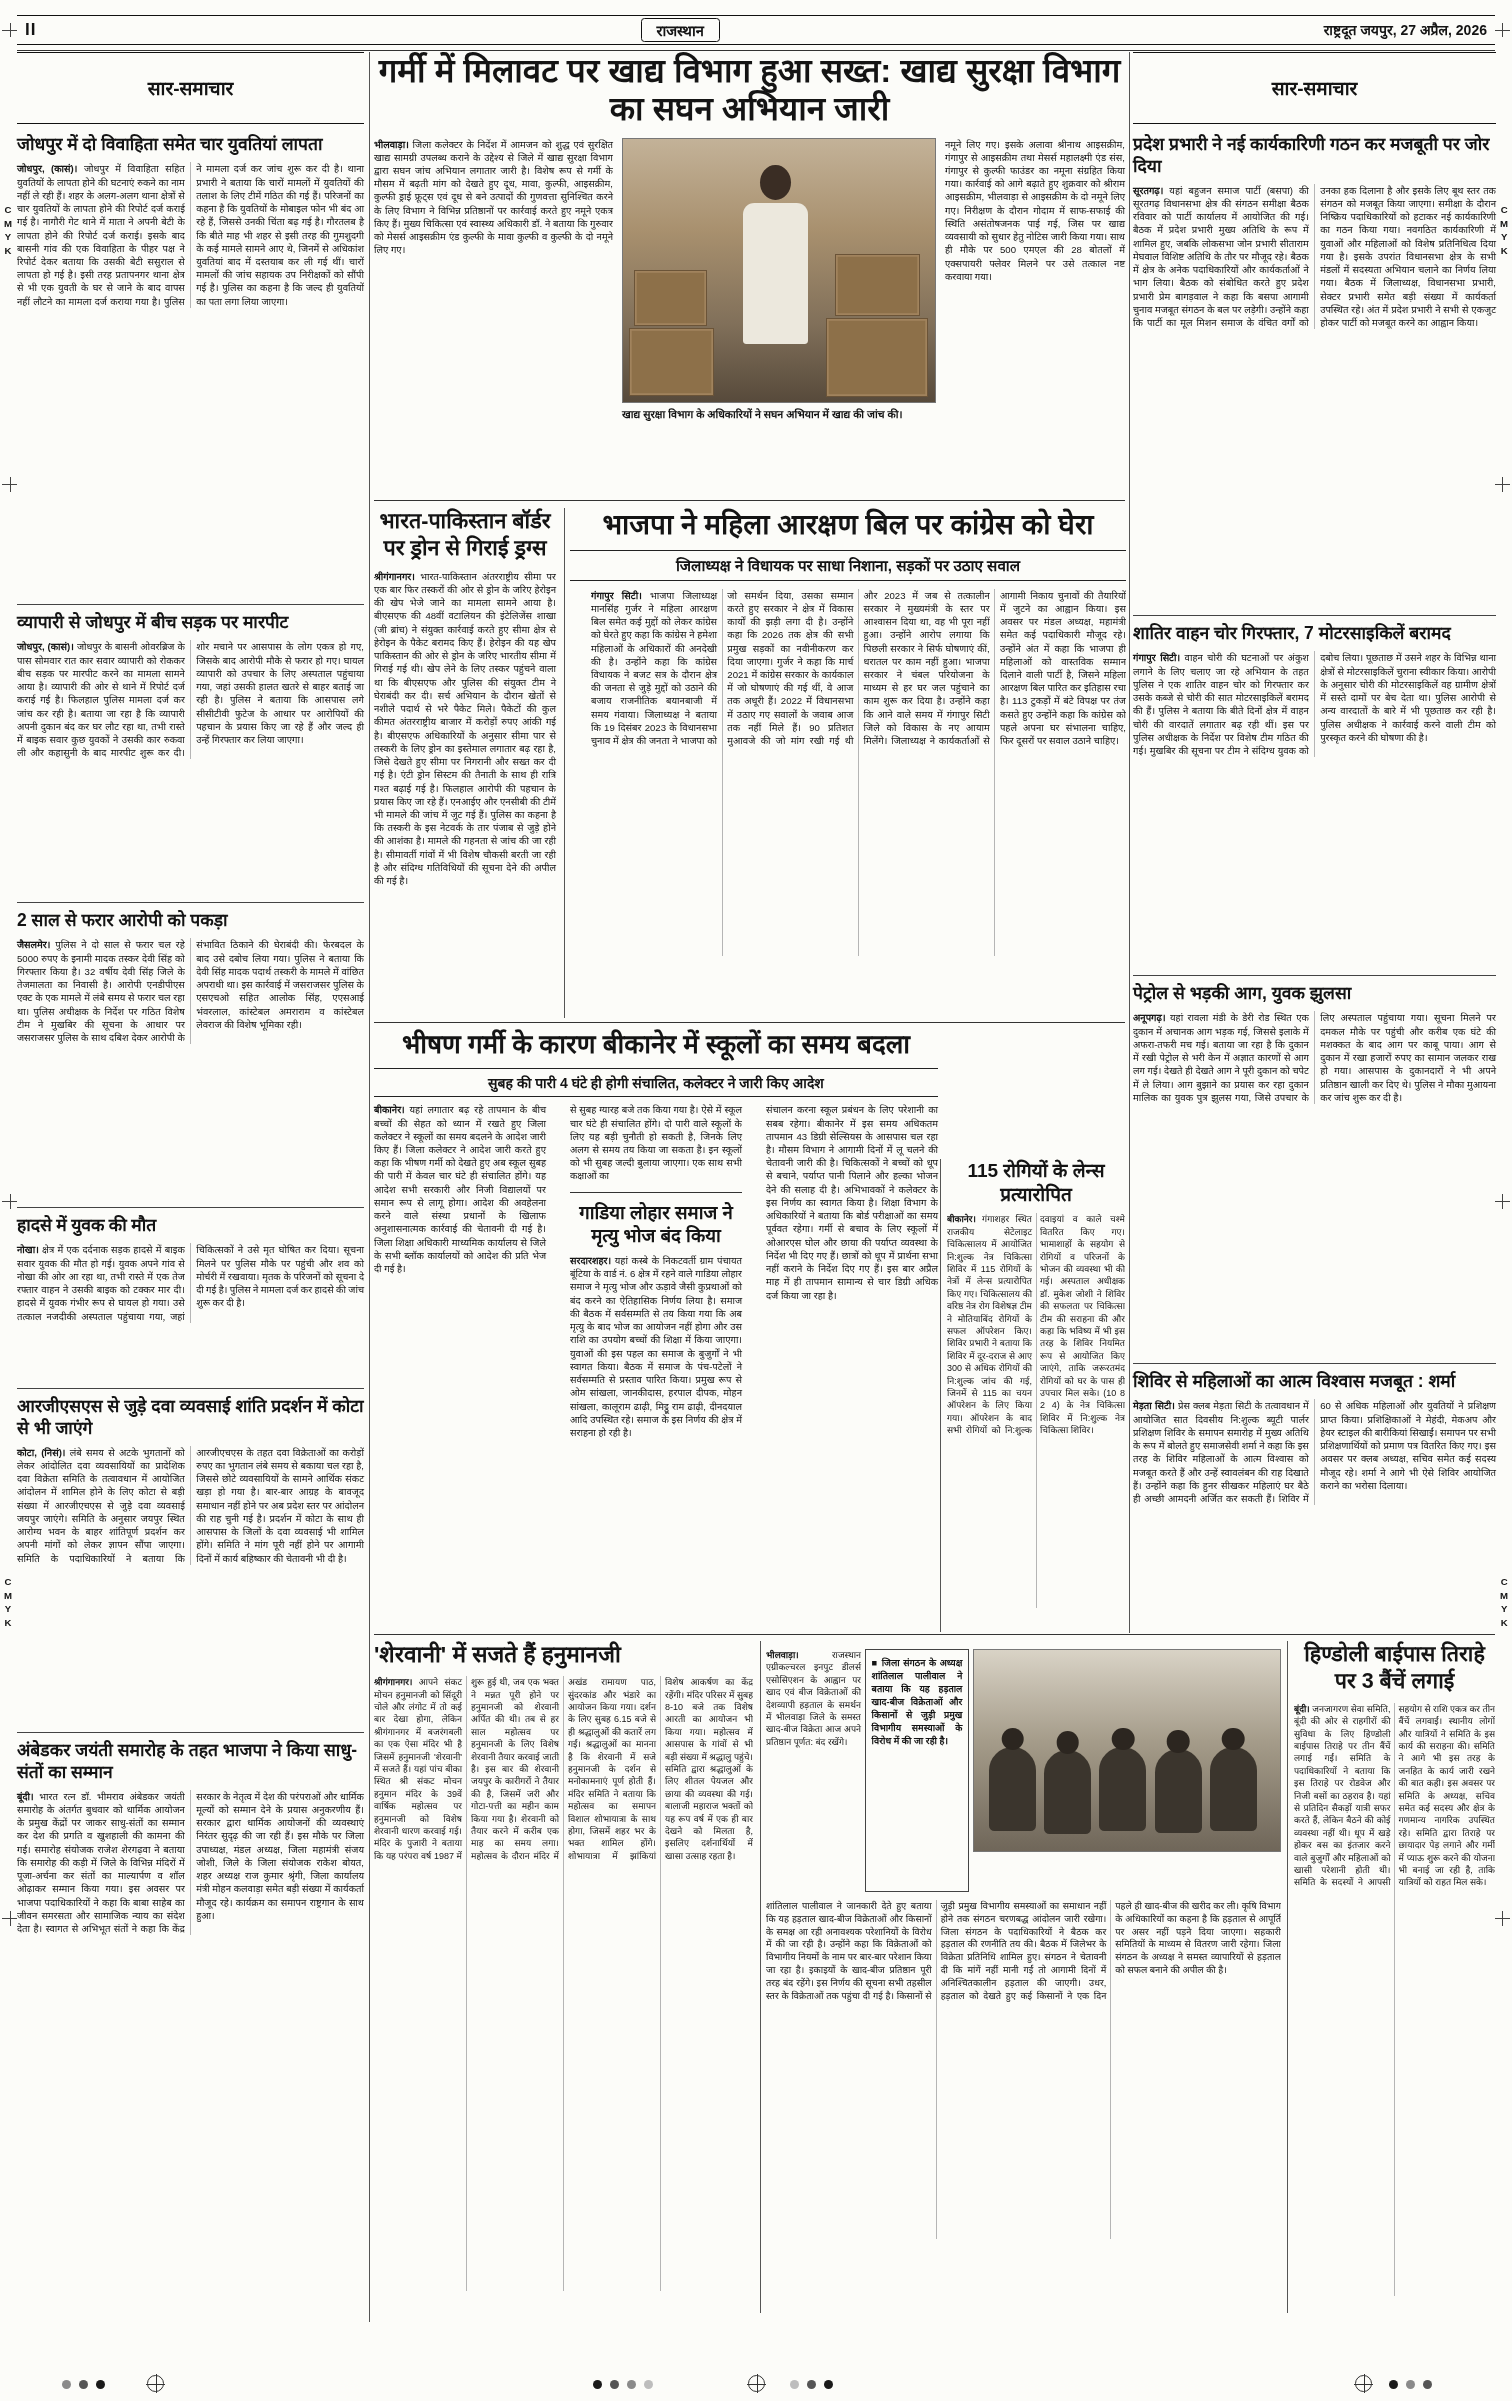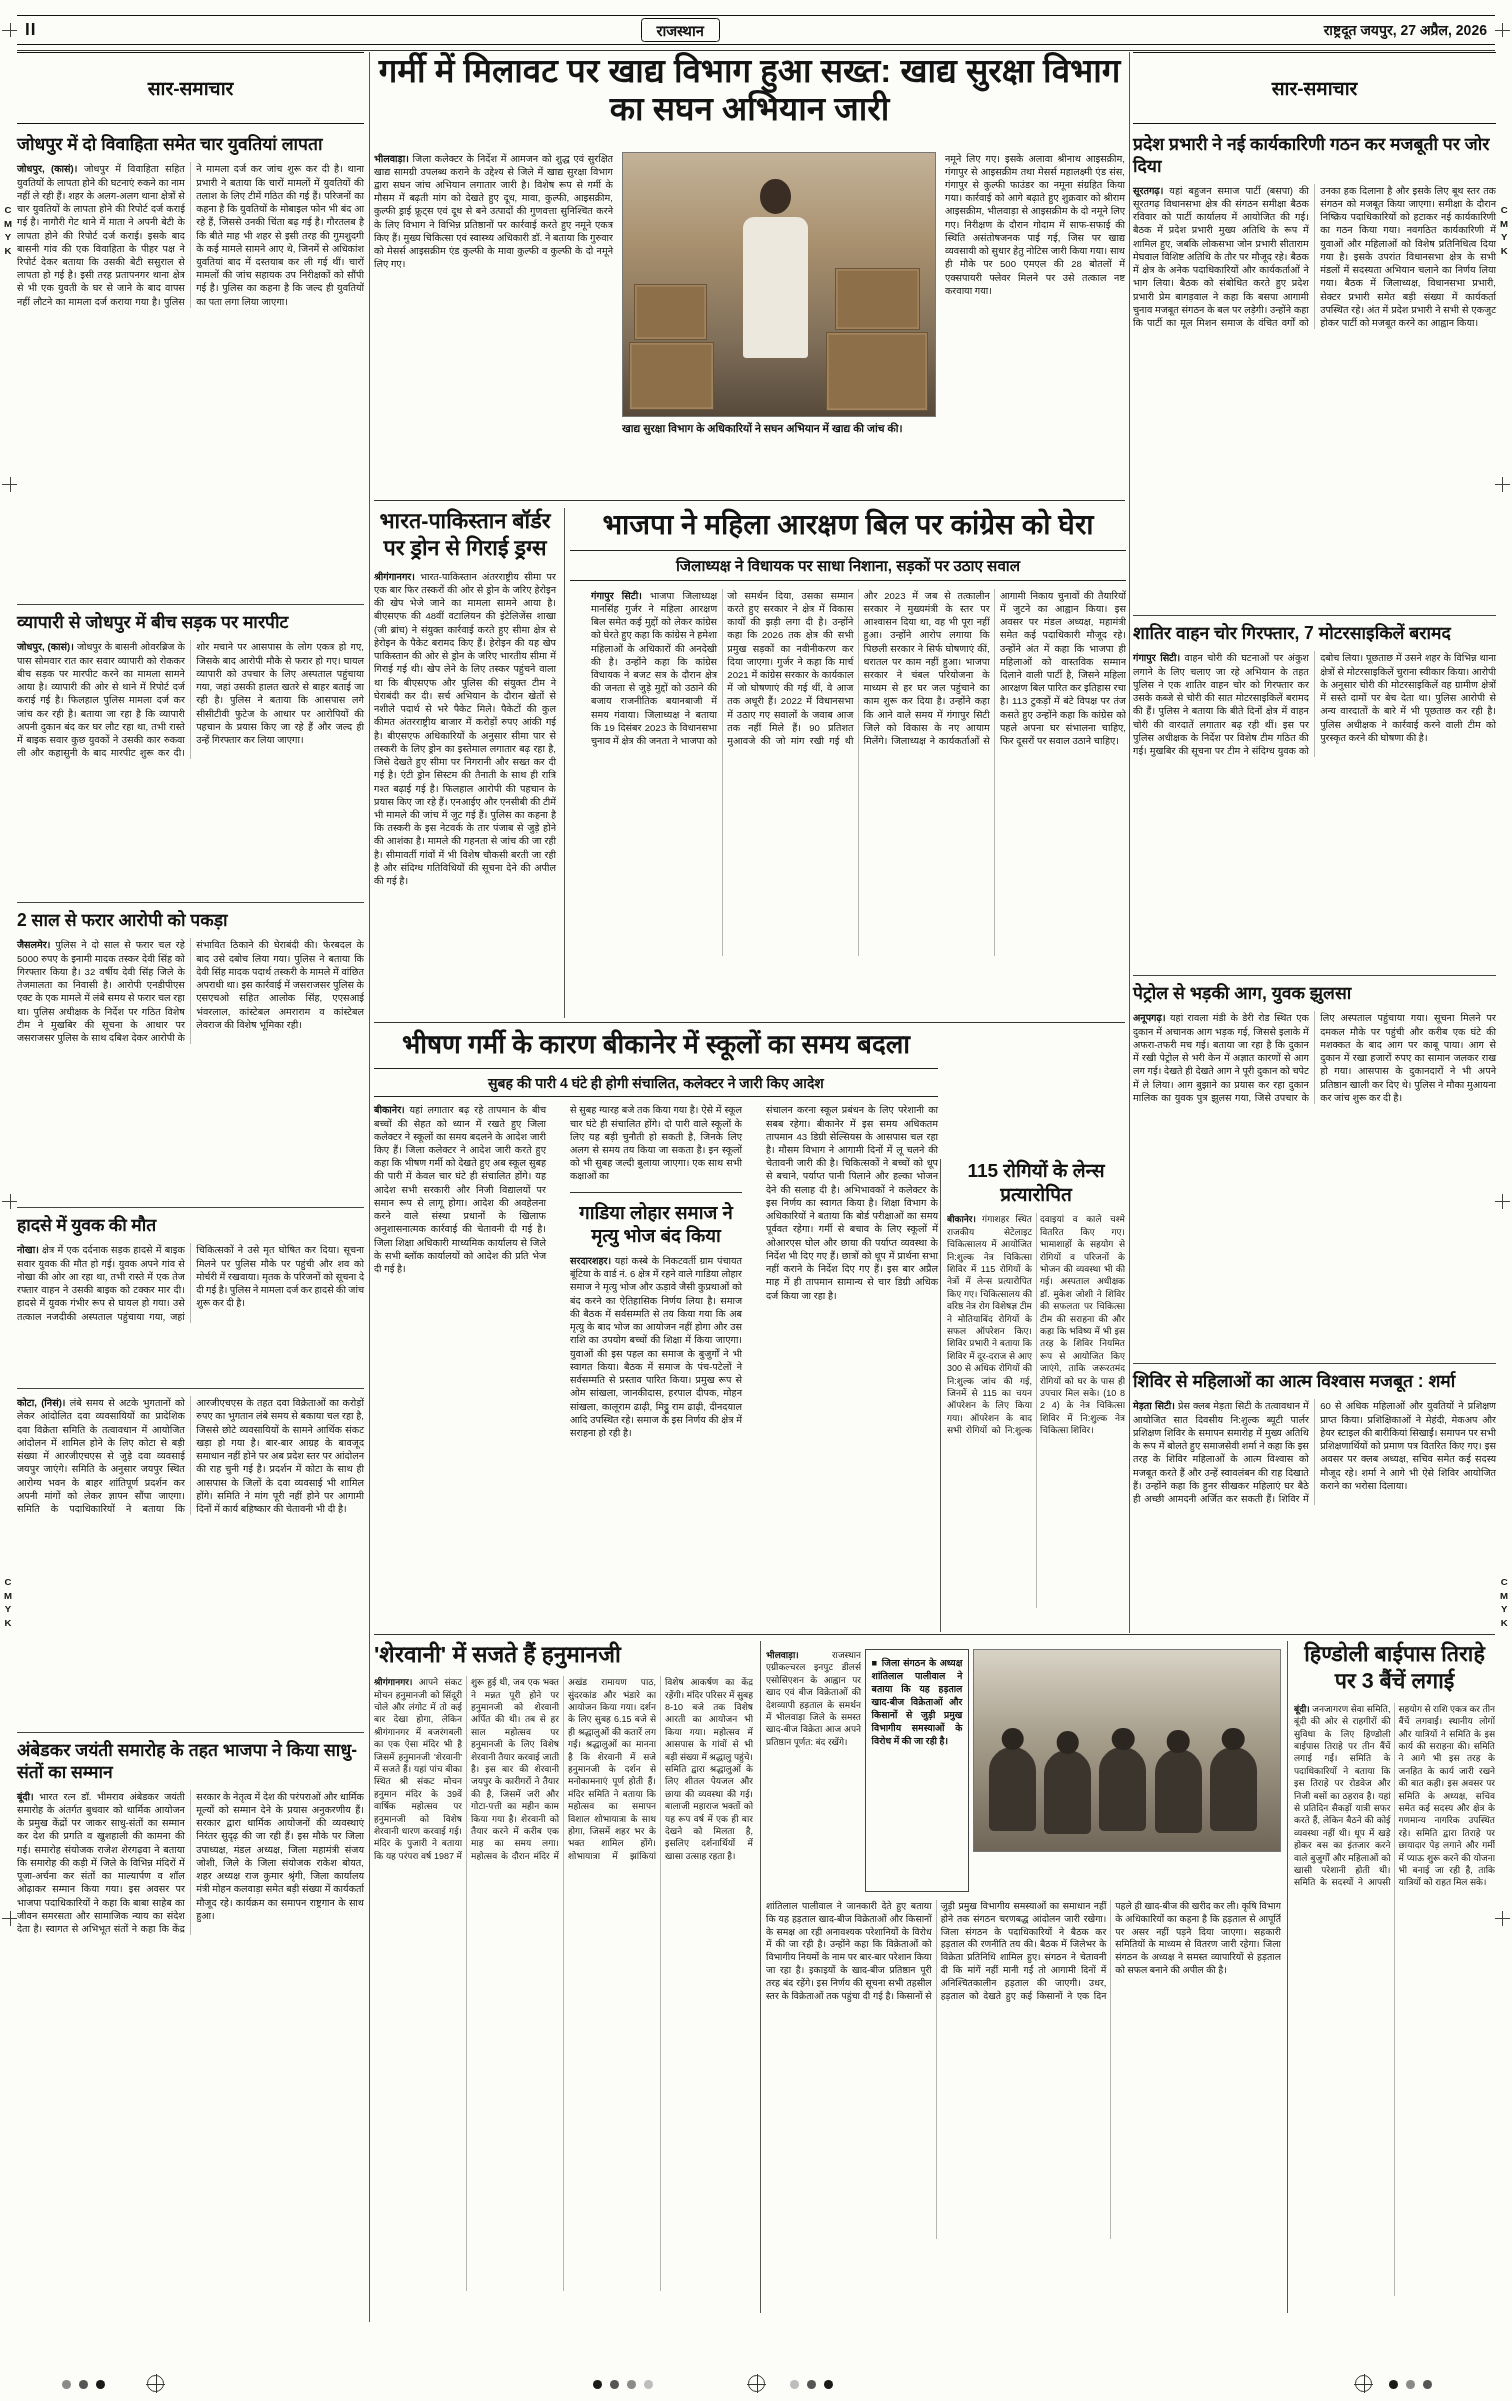--- a/index.html
+++ b/index.html
@@ -32,21 +32,21 @@
   .mh330{min-height:181px;font-family:Liberation Serif, serif;} .mh620{min-height:344px;} .mh900{min-height:497px;}
   .mh880{min-height:489px;} .mh650{min-height:360px;} .mh700{min-height:388px;} .mh430{min-height:237px;}
 
   
   .col-left{position:absolute;left:17px;top:52px;width:347px;}
   .col-right{position:absolute;left:1133px;top:52px;width:363px;}
 
   
   .main-story{position:absolute;left:374px;top:52px;width:751px;}
   .ms-head{font-size:33px;font-weight:700;text-align:center;line-height:1.16;}
-  .ms-row{display:flex;gap:9px;margin-top:23px;}
+  .ms-row{display:flex;gap:9px;margin-top:9px;}
   .ms-colL{width:239px;} .ms-photo-wrap{width:314px;} .ms-colR{width:180px;}
   .photo-main{height:265px;position:relative;overflow:hidden;border:0.6px solid #777;
     background:linear-gradient(180deg,#c3b298 0%,#a8906e 35%,#81705a 70%,#574a3b 100%);}
   .crate{position:absolute;background:#8d7049;border:1.1px solid #6b5438;box-shadow:inset 0 0 0 1.7px #a1835d;}
   .person{position:absolute;left:116px;top:26px;width:73px;}
   .p-head{width:30.5px;height:35px;border-radius:50%;background:#3a2d24;margin:0 auto;}
   .p-body{width:65px;height:141px;background:#ece8dd;border-radius:11.3px 11.3px 3.4px 3.4px;margin:3.4px auto 0;}
   .ms-caption{font-size:10.7px;font-weight:700;margin-top:5.6px;line-height:1.3;text-align:justify;}
 
   .border-drugs{position:absolute;left:374px;top:508px;width:182px;height:508px;}
@@ -136,20 +136,21 @@
       <h3 class="art-title">2 साल से फरार आरोपी को पकड़ा</h3>
       <p class="body-text cols-2"><b class="dl">जैसलमेर।</b> <span>पुलिस ने दो साल से फरार चल रहे 5000 रुपए के इनामी मादक तस्कर देवी सिंह को गिरफ्तार किया है। 32 वर्षीय देवी सिंह जिले के तेजमालता का निवासी है। आरोपी एनडीपीएस एक्ट के एक मामले में लंबे समय से फरार चल रहा था। पुलिस अधीक्षक के निर्देश पर गठित विशेष टीम ने मुखबिर की सूचना के आधार पर जसराजसर पुलिस के साथ दबिश देकर आरोपी के संभावित ठिकाने की घेराबंदी की। फेरबदल के बाद उसे दबोच लिया गया। पुलिस ने बताया कि देवी सिंह मादक पदार्थ तस्करी के मामले में वांछित अपराधी था। इस कार्रवाई में जसराजसर पुलिस के एसएचओ सहित आलोक सिंह, एएसआई भंवरलाल, कांस्टेबल अमराराम व कांस्टेबल लेवराज की विशेष भूमिका रही।</span></p>
     </article>
 
     <article class="s-art mh330">
       <h3 class="art-title">हादसे में युवक की मौत</h3>
       <p class="body-text cols-2"><b class="dl">नोखा।</b> <span>क्षेत्र में एक दर्दनाक सड़क हादसे में बाइक सवार युवक की मौत हो गई। युवक अपने गांव से नोखा की ओर आ रहा था, तभी रास्ते में एक तेज रफ्तार वाहन ने उसकी बाइक को टक्कर मार दी। हादसे में युवक गंभीर रूप से घायल हो गया। उसे तत्काल नजदीकी अस्पताल पहुंचाया गया, जहां चिकित्सकों ने उसे मृत घोषित कर दिया। सूचना मिलने पर पुलिस मौके पर पहुंची और शव को मोर्चरी में रखवाया। मृतक के परिजनों को सूचना दे दी गई है। पुलिस ने मामला दर्ज कर हादसे की जांच शुरू कर दी है।</span></p>
     </article>
 
     <article class="s-art mh620">
+      <h3 class="art-title">आरजीएसएस से जुड़े दवा व्यवसाई शांति प्रदर्शन में कोटा से भी जाएंगे</h3>
       <p class="body-text cols-2"><b class="dl">कोटा, (निसं)।</b> <span>लंबे समय से अटके भुगतानों को लेकर आंदोलित दवा व्यवसायियों का प्रादेशिक दवा विक्रेता समिति के तत्वावधान में आयोजित आंदोलन में शामिल होने के लिए कोटा से बड़ी संख्या में आरजीएचएस से जुड़े दवा व्यवसाई जयपुर जाएंगे। समिति के अनुसार जयपुर स्थित आरोग्य भवन के बाहर शांतिपूर्ण प्रदर्शन कर अपनी मांगों को लेकर ज्ञापन सौंपा जाएगा। समिति के पदाधिकारियों ने बताया कि आरजीएचएस के तहत दवा विक्रेताओं का करोड़ों रुपए का भुगतान लंबे समय से बकाया चल रहा है, जिससे छोटे व्यवसायियों के सामने आर्थिक संकट खड़ा हो गया है। बार-बार आग्रह के बावजूद समाधान नहीं होने पर अब प्रदेश स्तर पर आंदोलन की राह चुनी गई है। प्रदर्शन में कोटा के साथ ही आसपास के जिलों के दवा व्यवसाई भी शामिल होंगे। समिति ने मांग पूरी नहीं होने पर आगामी दिनों में कार्य बहिष्कार की चेतावनी भी दी है।</span></p>
     </article>
 
     <article class="s-art mh900" style="border-bottom:none;">
       <h3 class="art-title">अंबेडकर जयंती समारोह के तहत भाजपा ने किया साधु-संतों का सम्मान</h3>
       <p class="body-text cols-2"><b class="dl">बूंदी।</b> <span>भारत रत्न डॉ. भीमराव अंबेडकर जयंती समारोह के अंतर्गत बुधवार को धार्मिक आयोजन के प्रमुख केंद्रों पर जाकर साधु-संतों का सम्मान कर देश की प्रगति व खुशहाली की कामना की गई। समारोह संयोजक राजेश शेरगढ़वा ने बताया कि समारोह की कड़ी में जिले के विभिन्न मंदिरों में पूजा-अर्चना कर संतों का माल्यार्पण व शॉल ओढ़ाकर सम्मान किया गया। इस अवसर पर भाजपा पदाधिकारियों ने कहा कि बाबा साहेब का जीवन समरसता और सामाजिक न्याय का संदेश देता है। स्वागत से अभिभूत संतों ने कहा कि केंद्र सरकार के नेतृत्व में देश की परंपराओं और धार्मिक मूल्यों को सम्मान देने के प्रयास अनुकरणीय हैं। सरकार द्वारा धार्मिक आयोजनों की व्यवस्थाएं निरंतर सुदृढ़ की जा रही हैं। इस मौके पर जिला उपाध्यक्ष, मंडल अध्यक्ष, जिला महामंत्री संजय जोशी, जिले के जिला संयोजक राकेश बोयत, शहर अध्यक्ष राज कुमार श्रृंगी, जिला कार्यालय मंत्री मोहन कलवाड़ा समेत बड़ी संख्या में कार्यकर्ता मौजूद रहे। कार्यक्रम का समापन राष्ट्रगान के साथ हुआ।</span></p>
     </article>
   </div>
 
   <section class="main-story">

